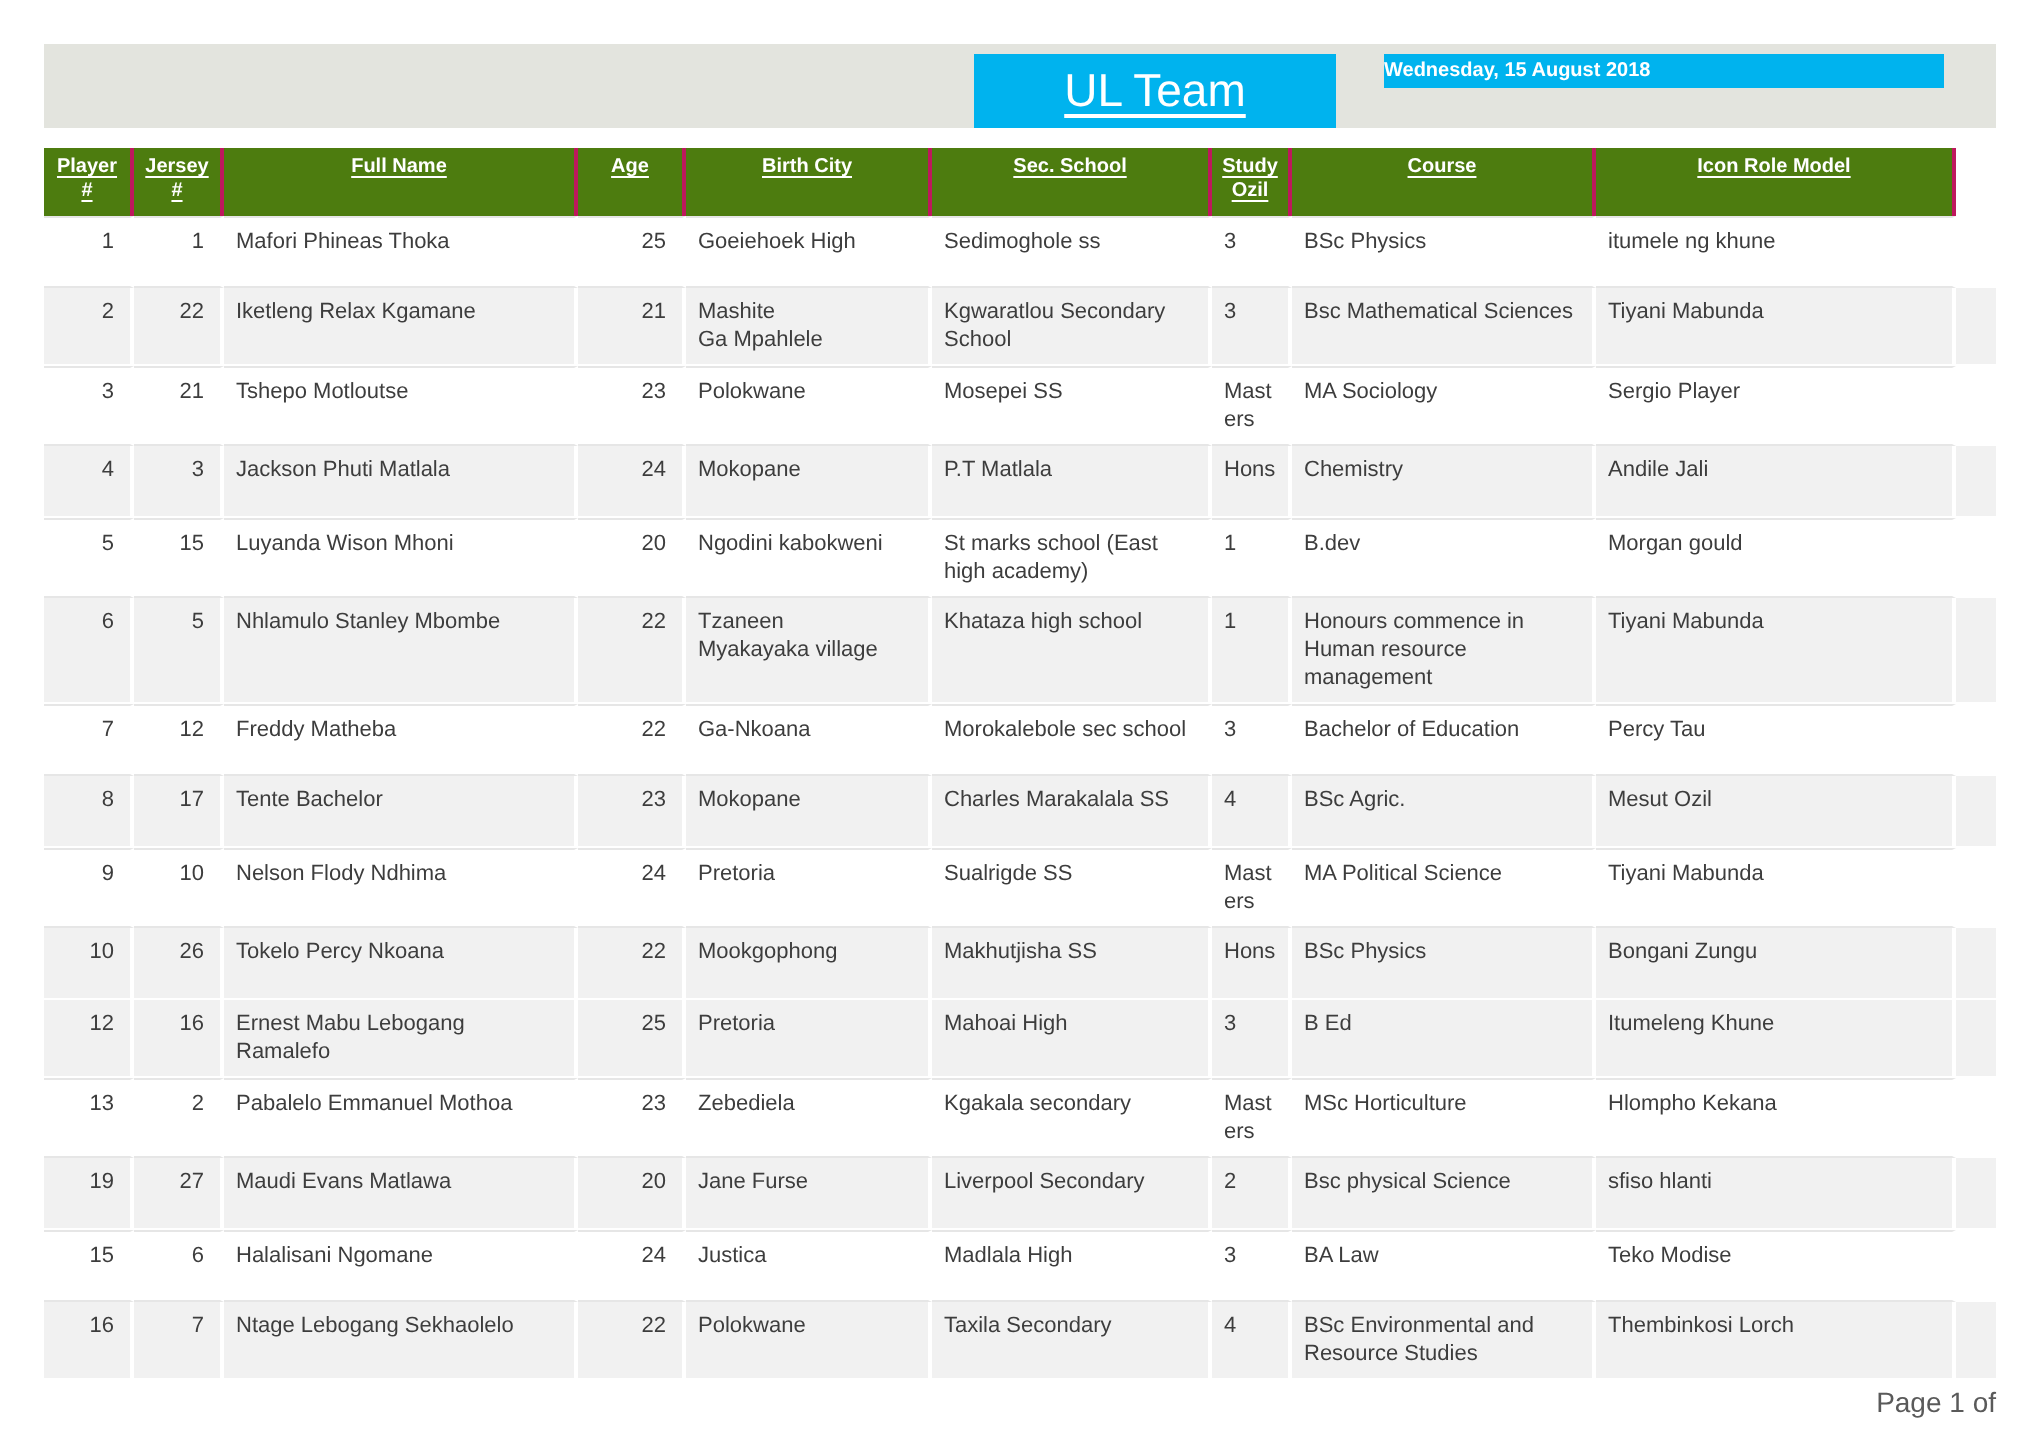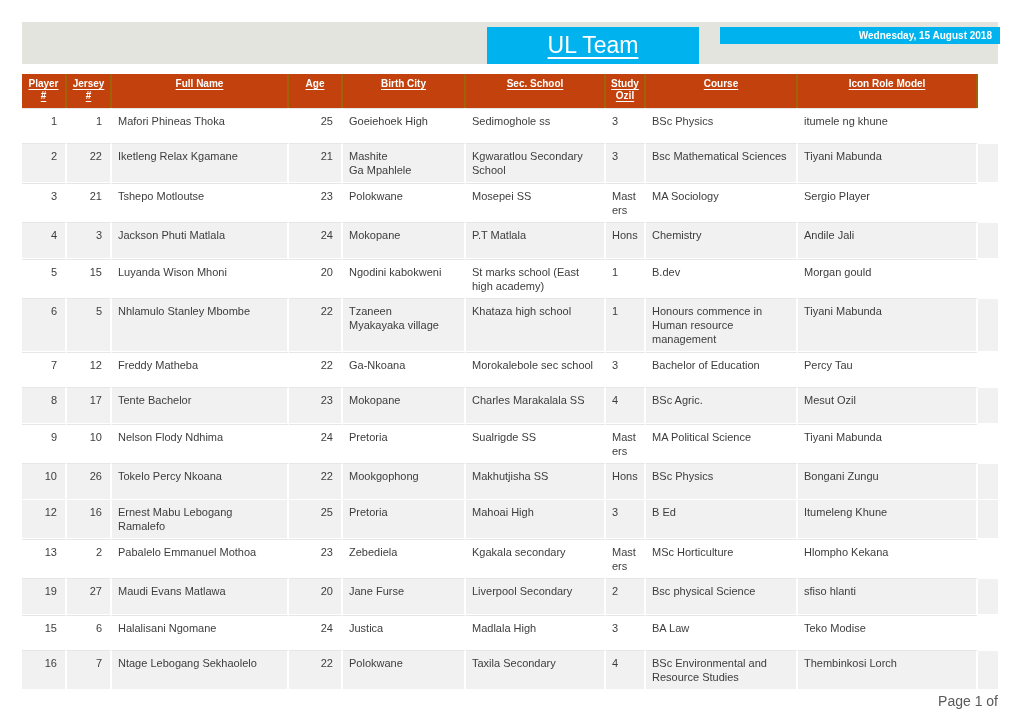--- a/index.html
+++ b/index.html
@@ -22,48 +22,47 @@
     left: 22px;
     top: 22px;
     width: 976px;
     height: 42px;
     background: #e3e4de;
   }
   .title-box {
     position: absolute;
     left: 487px;
     top: 27px;
-    width: 212px;
+    width: 181px;
     height: 37px;
     background: #00b3ee;
     display: flex;
     align-items: center;
     justify-content: center;
   }
   .title-text {
     color: #ffffff;
     font-size: 23px;
     line-height: 1;
     text-decoration: underline;
     text-underline-offset: 4px;
     white-space: nowrap;
   }
   .date-badge {
     position: absolute;
-    left: 720px;
+    left: 692px;
     top: 27px;
     width: 280px;
     height: 17px;
     background: #00b3ee;
     display: flex;
     align-items: center;
-    justify-content: flex-end;
+    justify-content: flex-start;
     padding-right: 8px;
     box-sizing: border-box;
-    padding-left: 20px;
   }
   .date-text {
     color: #ffffff;
     font-size: 10px;
     font-weight: bold;
     white-space: nowrap;
   }
 
   
   .grid {
@@ -80,29 +79,29 @@
   .grid col.c-name    { width: 177px; }
   .grid col.c-age     { width: 54px;  }
   .grid col.c-city    { width: 123px; }
   .grid col.c-school  { width: 140px; }
   .grid col.c-year    { width: 40px;  }
   .grid col.c-course  { width: 152px; }
   .grid col.c-icon    { width: 180px; }
   .grid col.c-pad     { width: 20px;  }
 
   .grid thead th {
-    background: #c2410c;
+    background: #4d7c0f;
     color: #ffffff;
     font-size: 10px;
     font-weight: bold;
     text-align: center;
     vertical-align: top;
     padding: 4px 3px 6px 3px;
     height: 20px;
-    border-right: 2px solid #a16207;
+    border-right: 2px solid #be185d;
     box-sizing: border-box;
     line-height: 12px;
   }
   .grid thead th span.hlabel {
     text-decoration: underline;
     text-underline-offset: 2px;
   }
   .grid thead th.pad-head {
     background: #ffffff;
     border-right: none;

